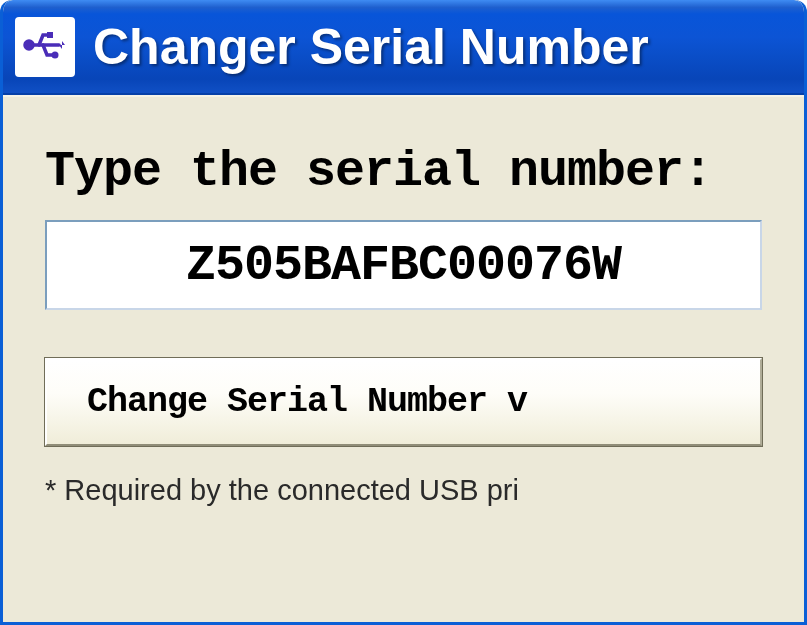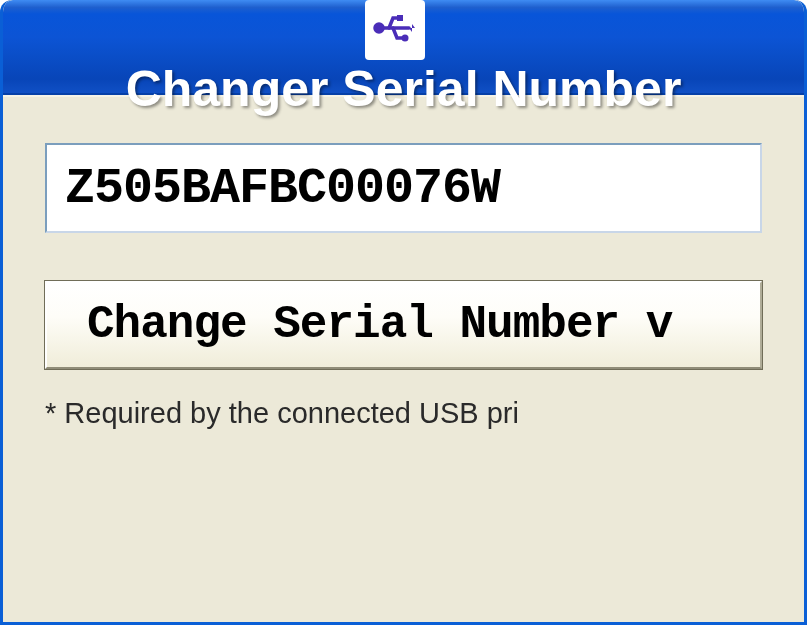--- a/index.html
+++ b/index.html
@@ -34,21 +34,20 @@
         #0855d9 15%,
         #0c54d5 40%, 
         #0a4ec8 60%,
         #0845b8 85%,
         #1050c5 100%);
       display: flex;
       align-items: center;
       padding: 0 12px;
       border-bottom: 2px solid #0640a8;
       border-radius: 10px 10px 0 0;
-      flex-direction: column;
     }
     
     .titlebar-icon {
       width: 60px;
       height: 60px;
       background: #ffffff;
       border-radius: 4px;
       display: flex;
       align-items: center;
       justify-content: center;
@@ -94,32 +93,33 @@
       background: #ffffff;
       border: 2px solid;
       border-color: #7b9ebd #c8d6e8 #c8d6e8 #7b9ebd;
       font-family: "Courier New", "Lucida Console", monospace;
       font-size: 50px;
       font-weight: bold;
       color: #000000;
       padding: 12px 18px;
       letter-spacing: -1px;
       outline: none;
+      text-align: center;
     }
     
     .button {
       width: 100%;
       height: 88px;
       margin-top: 48px;
       background: linear-gradient(to bottom, #ffffff 0%, #fefdf8 40%, #f0edd9 100%);
       border: 2px solid;
       border-color: #ffffff #b0ad98 #908d78 #ffffff;
       box-shadow: 0 0 0 1px #706d58;
       font-family: "Courier New", "Lucida Console", monospace;
-      font-size: 46px;
+      font-size: 35px;
       font-weight: bold;
       color: #000000;
       cursor: pointer;
       letter-spacing: -1px;
       text-align: left;
       padding-left: 40px;
       white-space: nowrap;
       overflow: hidden;
     }
     
@@ -151,20 +151,21 @@
             <circle cx="34" cy="34" r="3.5" fill="#4a2db8" stroke="none"></circle>
           </g>
         </svg>
       </span>
     </div>
     <div class="titlebar-text">Changer Serial Number</div>
   </div>
 
   <div class="client-area">
     
+    <div class="label">Type the serial number:</div>
     
     <input type="text" class="text-input" value="Z505BAFBC00076W" style="">
     
     <button class="button">Change Serial Number v</button>
     
     <div class="footnote">* Required by the connected USB pri</div>
     
   </div>
 
 </div>

